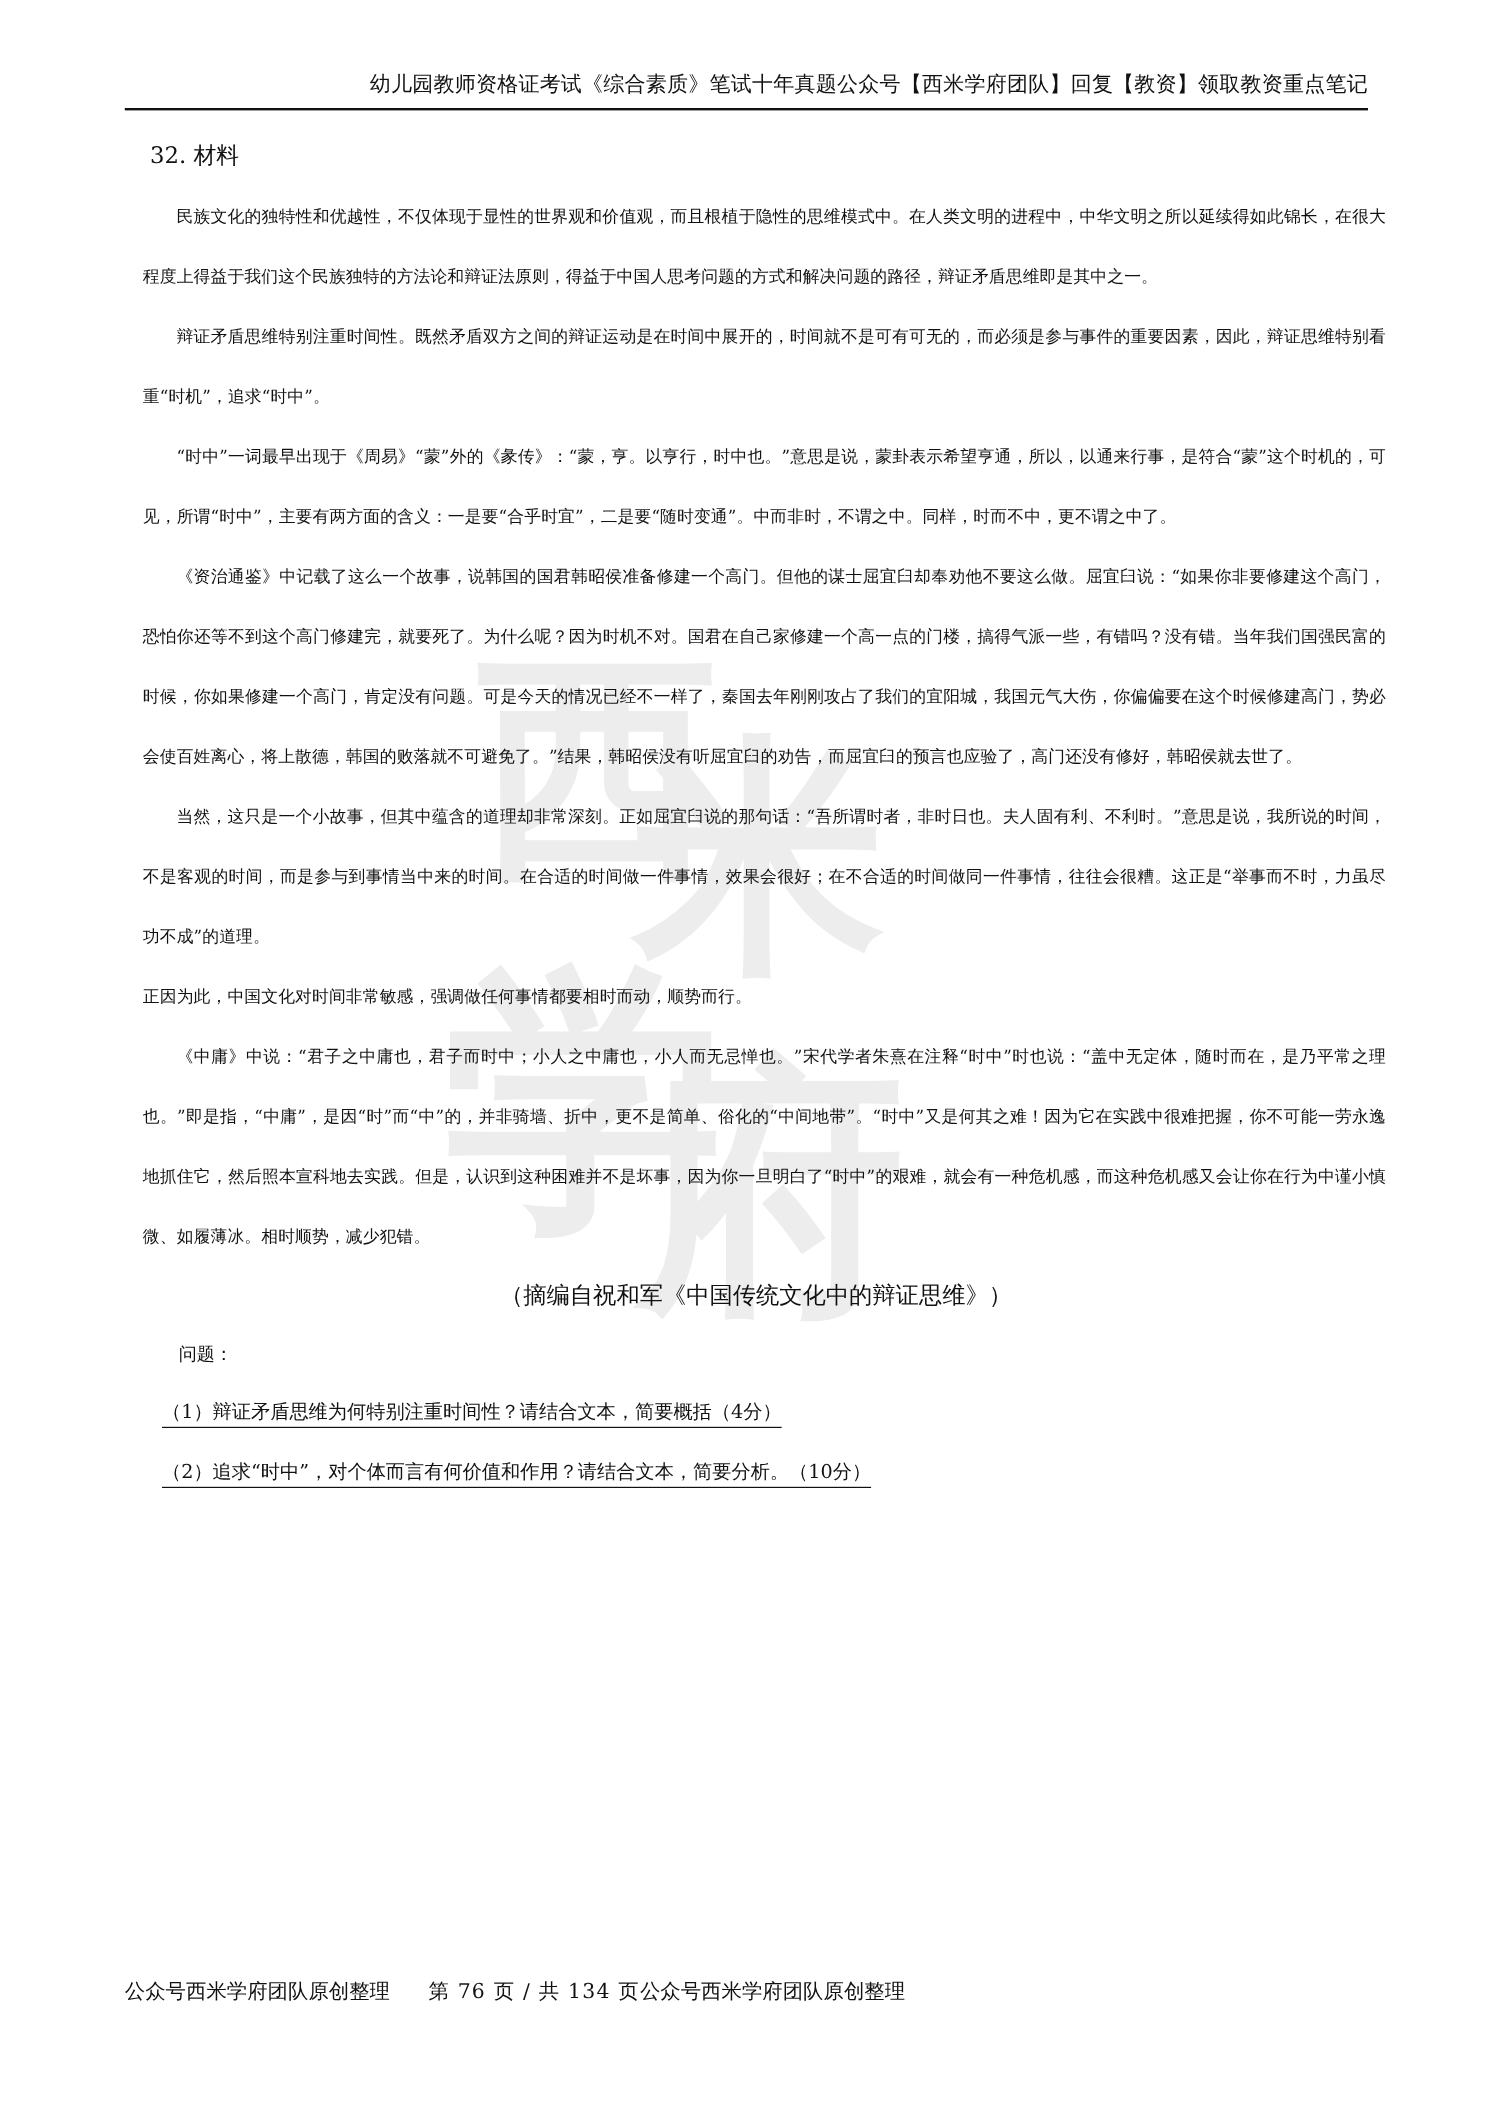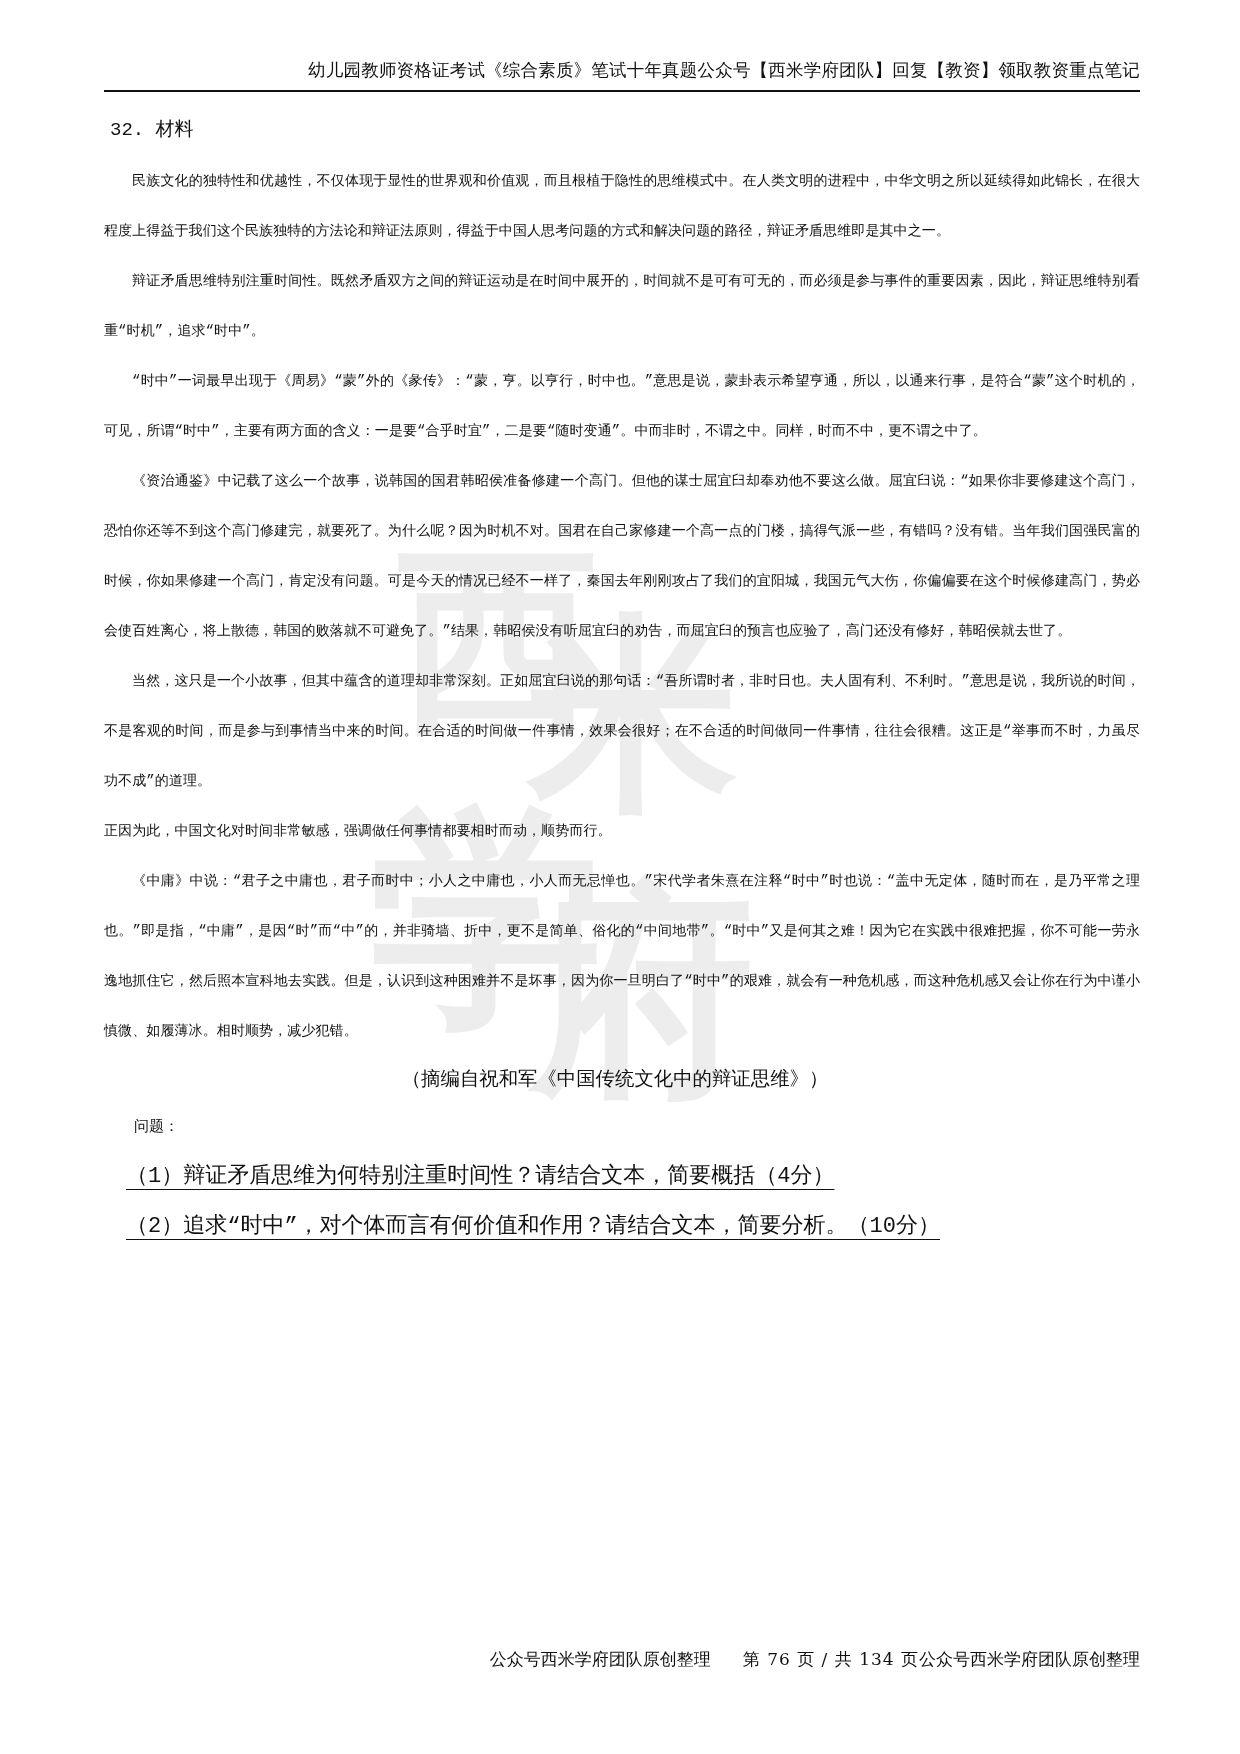--- a/index.html
+++ b/index.html
@@ -66,25 +66,24 @@
     top: 90px;
     width: 1036px;
     height: 0;
     border-top: 2.2px solid #111111;
     z-index: 3;
   }
 
   
   .content {
     position: absolute;
-    left: 104px;
+    left: 119px;
     top: 108px;
     width: 1036px;
     z-index: 2;
-    font-family: Liberation Mono, monospace;
   }
   .q-number {
     font-size: 19px;
     line-height: 44px;
     margin: 0 0 4px 6px;
   }
   p.para {
     margin: 0;
     font-size: 14px;
     line-height: 50px;
@@ -104,39 +103,39 @@
     padding-right: 14px;
   }
   .questions-label {
     margin: 0;
     font-size: 15px;
     line-height: 48px;
     text-indent: 2em;
   }
   .question-item {
     margin: 0;
-    font-size: 22px;
+    font-size: 16px;
     line-height: 50px;
     text-indent: 1em;
     display: block;
   }
   .question-item span.u {
     text-decoration: underline;
     text-underline-offset: 7px;
     text-decoration-thickness: 1.3px;
   }
 
   
   .footer {
     position: absolute;
     left: 104px;
     top: 1648px;
     width: 1036px;
     display: flex;
-    justify-content: flex-end;
+    justify-content: flex-start;
     align-items: baseline;
     font-size: 17px;
     z-index: 3;
     white-space: nowrap;
   }
   .footer-center { letter-spacing: 1px; margin-left: 32px; }
 </style>
 </head>
 <body>
 

